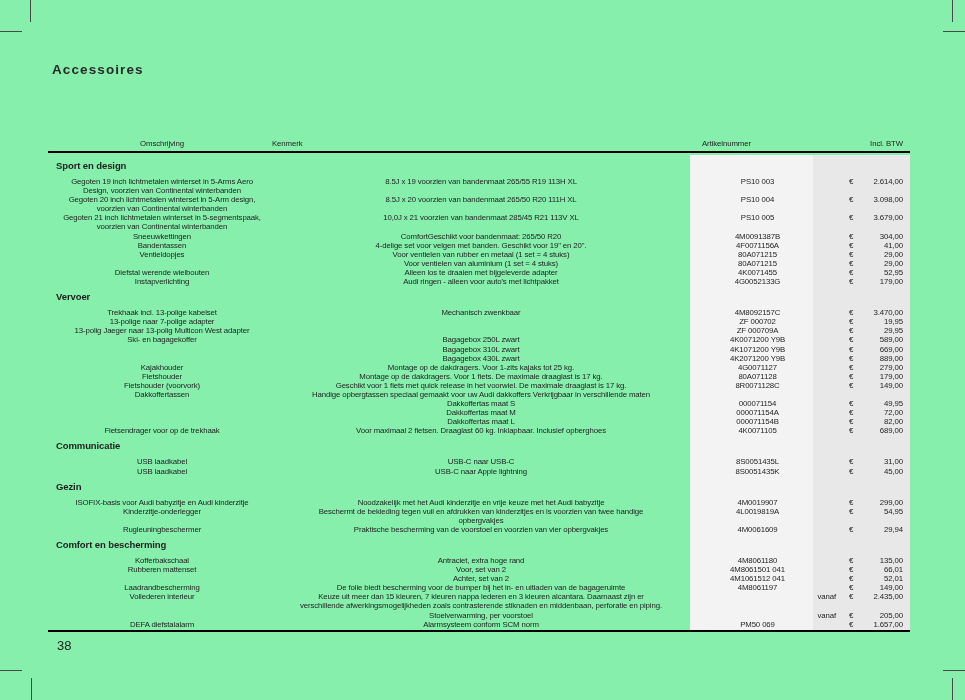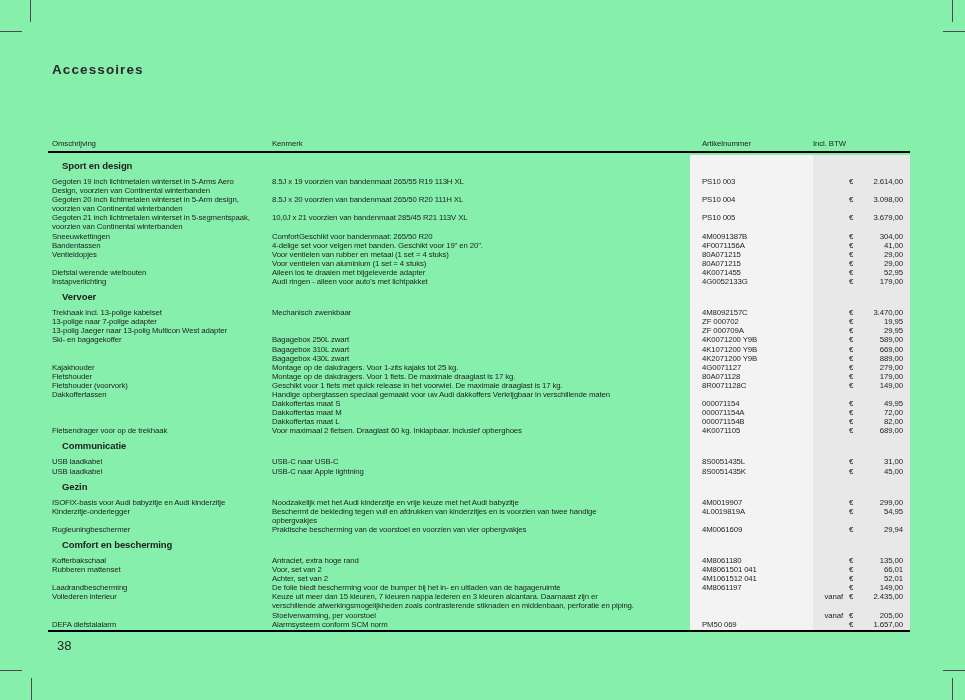--- a/index.html
+++ b/index.html
@@ -6,42 +6,42 @@
   .page{position:relative;width:965px;height:700px;background:#86efac;overflow:hidden;
         font-family:"Liberation Sans",sans-serif;color:#1e1e1e;}
   .mark{position:absolute;background:#4a4a4a;}
   .mark.v{width:1px;height:22px;}
   .mark.h{width:22px;height:1px;}
   .doc-title{position:absolute;left:52px;top:62px;font-size:13.5px;font-weight:600;
              letter-spacing:1.1px;color:#2a2a2a;}
   
   .thead{position:absolute;left:48px;top:139px;width:862px;display:flex;
          font-size:7.8px;letter-spacing:-0.1px;line-height:10px;}
-  .thead .h-o{width:224px;padding-left:4px;box-sizing:border-box;}
+  .thead .h-o{width:224px;padding-left:4px;box-sizing:border-box;text-align:center;}
   .thead .h-k{width:418px;}
   .thead .h-a{width:123px;padding-left:12px;box-sizing:border-box;}
-  .thead .h-p{width:97px;text-align:left;padding-right:7px;box-sizing:border-box;}
+  .thead .h-p{width:97px;text-align:right;padding-right:7px;box-sizing:border-box;}
   .rule{position:absolute;left:48px;width:862px;height:2px;background:#000;}
   .head-rule{top:151px;}
   .bottom-rule{top:630px;}
   
   .tbody{position:absolute;left:48px;top:155px;width:862px;height:475px;}
   .colbg{position:absolute;top:0;bottom:0;}
   .colbg-a{left:642px;width:123px;}
   .colbg-p{left:765px;width:97px;}
   .content{position:relative;}
-  .section-title{font-size:9.5px;font-weight:700;line-height:12px;margin:5px 10px;
+  .section-title{font-size:9.5px;font-weight:700;line-height:12px;margin:5px 4px;
                  padding-left:4px;letter-spacing:-0.1px;}
-  .tr{display:flex;line-height:9.1px;font-size:7.8px;letter-spacing:-0.12px;}
+  .tr{display:flex;line-height:9.1px;font-size:7.8px;letter-spacing:-0.12px;text-align:center;}
   .td{white-space:nowrap;}
   .td-o{width:224px;padding-left:4px;box-sizing:border-box;}
   .td-k{width:418px;}
   .td-a{width:123px;padding-left:12px;box-sizing:border-box;}
   .td-p{width:97px;position:relative;}
-  .td-p .vanaf{position:absolute;right:67px;}
+  .td-p .vanaf{position:absolute;right:74px;}
   .td-p .eur{position:absolute;left:36px;}
   .td-p .val{position:absolute;right:7px;}
   .pagenum{position:absolute;left:57px;top:638px;font-size:13px;letter-spacing:-0.1px;}
 </style>
 </head>
 <body>
 
 <div class="page">
 
   <div class="mark v" style="left:30px;top:0;"></div>

